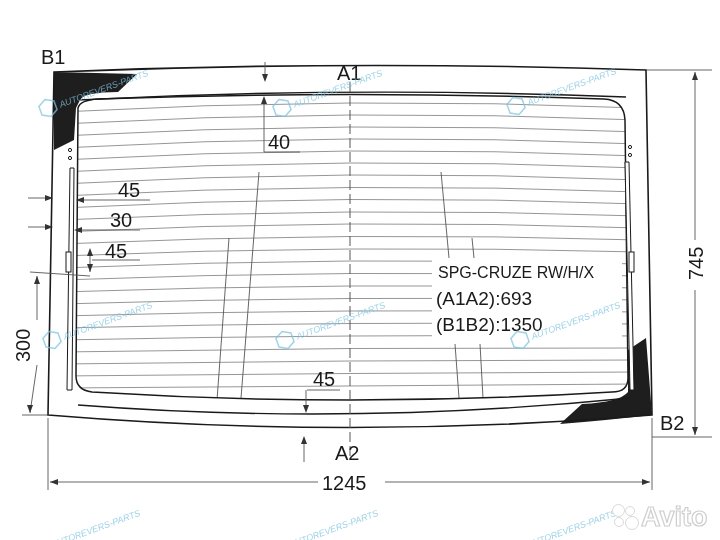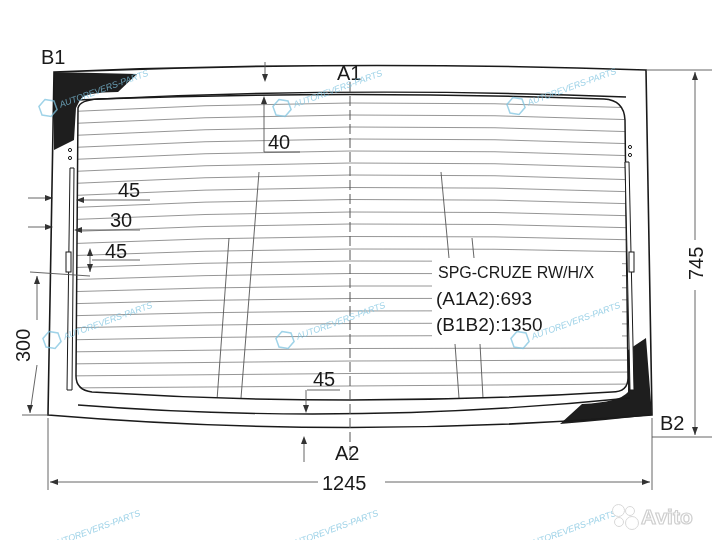--- a/index.html
+++ b/index.html
@@ -3,21 +3,21 @@
 <meta charset="utf-8">
 <style>
   html, body { margin: 0; padding: 0; background: #ffffff; }
   body { width: 720px; height: 540px; overflow: hidden; position: relative; font-family: "Liberation Sans", sans-serif; }
   #drawing { position: absolute; left: 0; top: 0; width: 720px; height: 540px; }
   .dim-text { font-family: "Liberation Sans", sans-serif; fill: #1a1a1a; }
   .wm-text { font-family: "Liberation Sans", sans-serif; fill: #7fc4e0; font-style: italic; }
   .avito { position: absolute; left: 612px; top: 500px; width: 106px; height: 34px; display: flex; align-items: center; gap: 3px; }
   .avito-dots { position: relative; width: 26px; height: 26px; }
   .avito-dots span { position: absolute; border-radius: 50%; background: #ffffff; border: 1.5px solid #d8d8d8; }
-  .avito-text { font-family: "Liberation Sans", sans-serif; font-size: 21px; font-weight: bold; color: #ffffff; -webkit-text-stroke: 1.2px #cfcfcf; letter-spacing: 0px; text-align: center; }
+  .avito-text { font-family: "Liberation Sans", sans-serif; font-size: 27px; font-weight: bold; color: #ffffff; -webkit-text-stroke: 1.2px #cfcfcf; letter-spacing: 0px; text-align: center; }
 </style>
 </head>
 <body>
 
 <svg id="drawing" viewBox="0 0 720 540" xmlns="http://www.w3.org/2000/svg">
   <defs>
     <clipPath id="innerClip">
       <path d="M78,108 Q80,100 98,99 Q350,90 604,99 Q624,100 625,120 L628,378 Q628,392 612,392 Q350,408 92,392 Q76,390 76,376 Z"></path>
     </clipPath>
   </defs>

